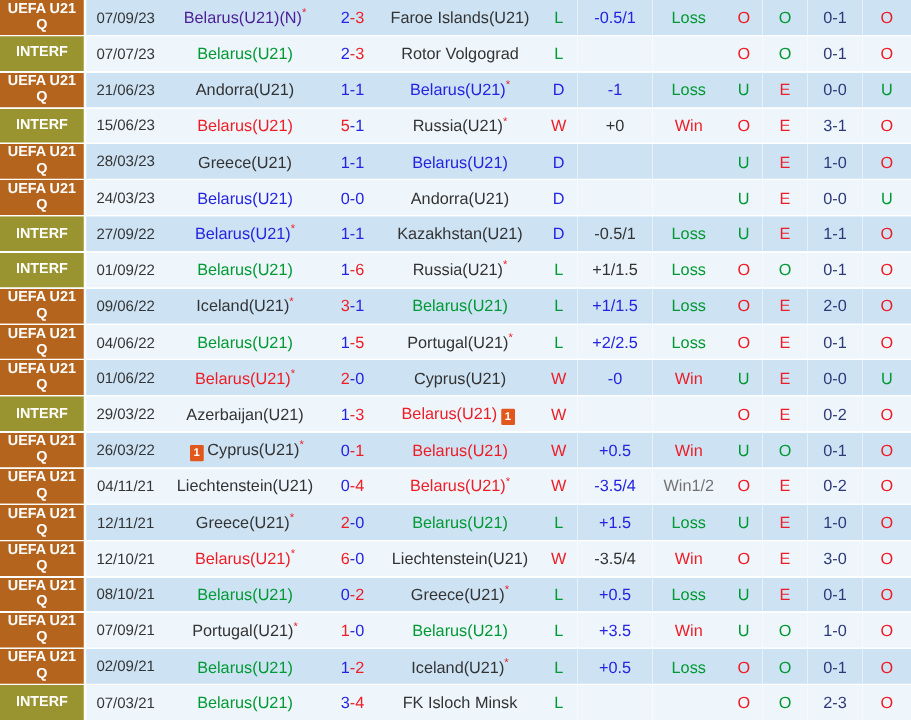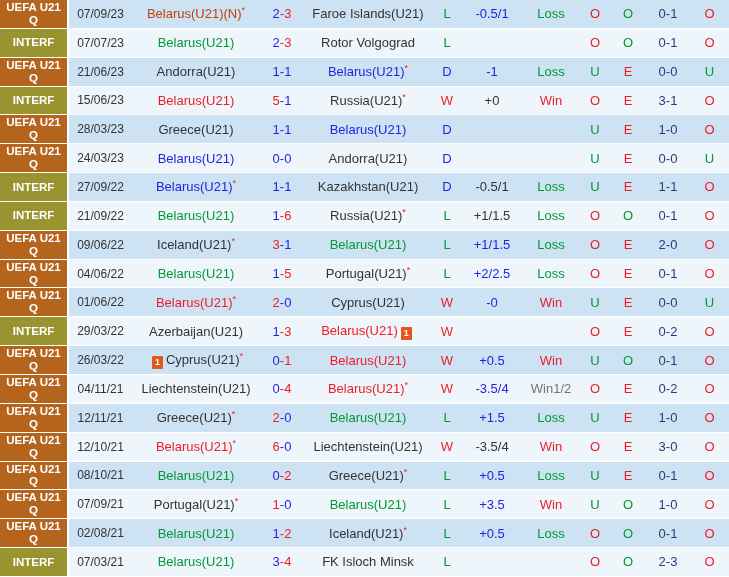--- a/index.html
+++ b/index.html
@@ -44,21 +44,21 @@
       <col style="width:58px">
       <col style="width:30px">
     <col style="width:36px">
       <col style="width:44px">
       <col style="width:39px">
   </colgroup>
   <tbody>
       <tr class="bg-a">
         <td class="comp uefa">UEFA U21 Q</td>
         <td class="date">07/09/23</td>
-        <td><span style="color:#c2410c">Belarus(U21)(N)</span><span class="ast">*</span></td>
+        <td><span style="color:#4c1d95">Belarus(U21)(N)</span><span class="ast">*</span></td>
         <td><span style="color:#2323e0">2</span><span style="color:#ee1c25">-3</span></td>
         <td><span style="color:#333333">Faroe Islands(U21)</span></td>
         <td style="color:#009933">L</td>
         <td style="color:#2323e0">-0.5/1</td>
         <td style="color:#009933">Loss</td>
         <td style="color:#ee1c25">O</td>
         <td style="color:#009933">O</td>
         <td style="color:#2c3a79">0-1</td>
         <td style="color:#ee1c25">O</td>
       </tr>
@@ -141,21 +141,21 @@
         <td style="color:#2323e0">D</td>
         <td style="color:#333333">-0.5/1</td>
         <td style="color:#009933">Loss</td>
         <td style="color:#009933">U</td>
         <td style="color:#ee1c25">E</td>
         <td style="color:#2c3a79">1-1</td>
         <td style="color:#ee1c25">O</td>
       </tr>
       <tr class="bg-b">
         <td class="comp interf">INTERF</td>
-        <td class="date">21/09/22</td>
+        <td class="date">01/09/22</td>
         <td><span style="color:#009933">Belarus(U21)</span></td>
         <td><span style="color:#2323e0">1</span><span style="color:#ee1c25">-6</span></td>
         <td><span style="color:#333333">Russia(U21)</span><span class="ast">*</span></td>
         <td style="color:#009933">L</td>
         <td style="color:#333333">+1/1.5</td>
         <td style="color:#009933">Loss</td>
         <td style="color:#ee1c25">O</td>
         <td style="color:#009933">O</td>
         <td style="color:#2c3a79">0-1</td>
         <td style="color:#ee1c25">O</td>
@@ -295,21 +295,21 @@
         <td style="color:#009933">L</td>
         <td style="color:#2323e0">+3.5</td>
         <td style="color:#ee1c25">Win</td>
         <td style="color:#009933">U</td>
         <td style="color:#009933">O</td>
         <td style="color:#2c3a79">1-0</td>
         <td style="color:#ee1c25">O</td>
       </tr>
       <tr class="bg-a">
         <td class="comp uefa">UEFA U21 Q</td>
-        <td class="date">02/08/21</td>
+        <td class="date">02/09/21</td>
         <td><span style="color:#009933">Belarus(U21)</span></td>
         <td><span style="color:#2323e0">1</span><span style="color:#ee1c25">-2</span></td>
         <td><span style="color:#333333">Iceland(U21)</span><span class="ast">*</span></td>
         <td style="color:#009933">L</td>
         <td style="color:#2323e0">+0.5</td>
         <td style="color:#009933">Loss</td>
         <td style="color:#ee1c25">O</td>
         <td style="color:#009933">O</td>
         <td style="color:#2c3a79">0-1</td>
         <td style="color:#ee1c25">O</td>

